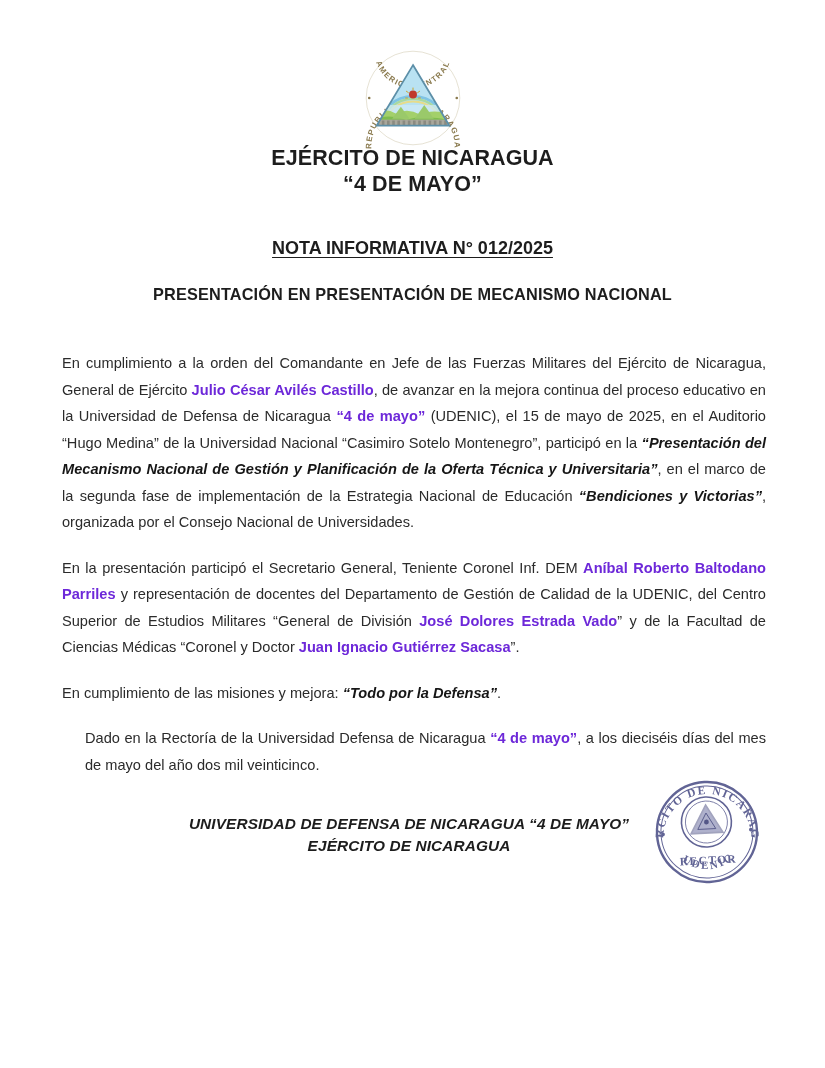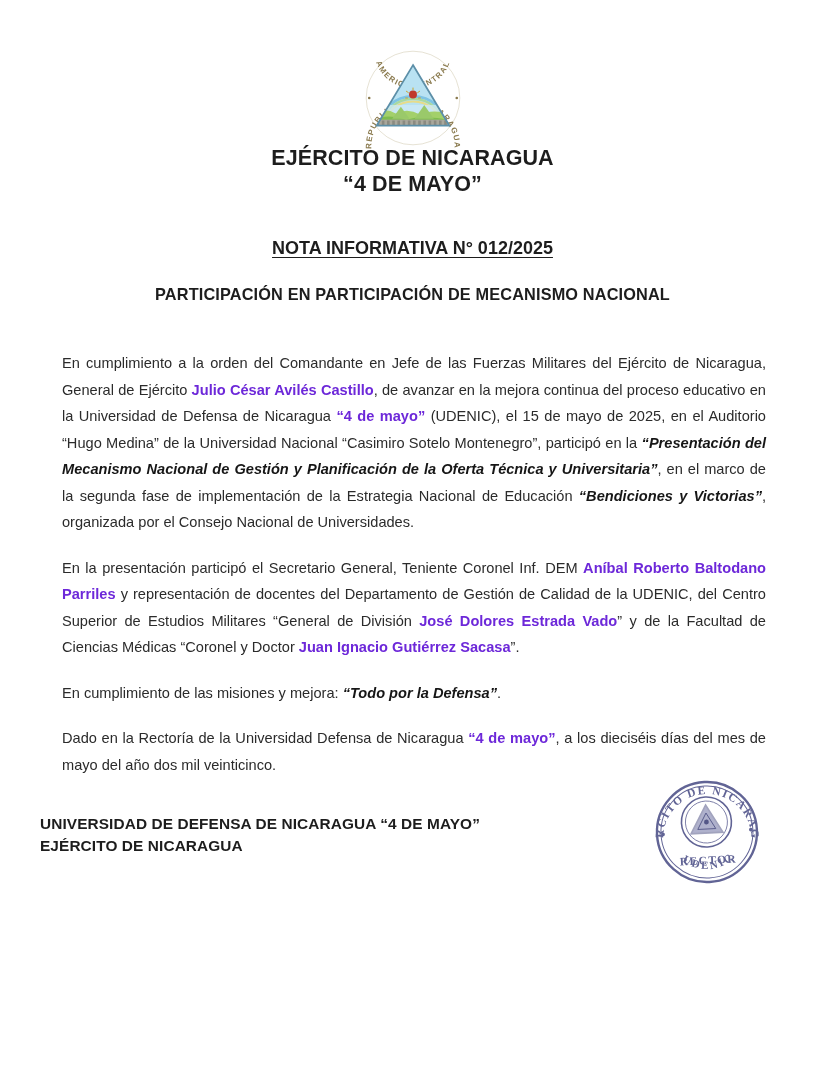--- a/index.html
+++ b/index.html
@@ -92,35 +92,37 @@
     width: 704px;
   }
   .para {
     text-align: justify;
     font-size: 14.6px;
     line-height: 26.5px;
     margin: 0 0 19px 0;
     color: #2b2b2b;
     hyphens: none;
   }
-  .para:last-child { margin-bottom: 0; }
+  .para:last-child { margin-bottom: 0; margin-left: 23px; }
   .para.short { text-align: left; }
   .para b { font-weight: bold; color: #6d28d9; }
   .para i.bi {
     font-weight: bold;
     font-style: italic;
     color: #161616;
   }
 
   
   .sign-wrap {
     position: absolute;
     top: 813px;
     left: 40px;
     right: 47px;
+    text-align: center;
+    font-style: italic;
   }
   .sign-line {
     font-size: 15.4px;
     font-weight: bold;
     line-height: 22px;
     letter-spacing: 0.1px;
     color: #1d1d1d;
   }
 
   
@@ -211,21 +213,21 @@
   <div class="head-block">
     <div class="head-line">EJÉRCITO DE NICARAGUA</div>
     <div class="head-line">“4 DE MAYO”</div>
   </div>
 
   <div class="nota-wrap">
     <span class="nota">NOTA INFORMATIVA N° 012/2025</span>
   </div>
 
   <div class="subject-wrap">
-    <div class="subject-line">PARTICIPACIÓN EN PARTICIPACIÓN DE MECANISMO NACIONAL</div>
+    <div class="subject-line">PRESENTACIÓN EN PRESENTACIÓN DE MECANISMO NACIONAL</div>
   </div>
 
   <div class="body-wrap">
 
     <p class="para"><span>En cumplimiento a la orden del Comandante en Jefe de las Fuerzas Militares del Ejército de Nicaragua, General de Ejército </span><b>Julio César Avilés Castillo</b><span>, de avanzar en la mejora continua del proceso educativo en la Universidad de Defensa de Nicaragua </span><b>“4 de mayo”</b><span> (UDENIC), el 15 de mayo de 2025, en el Auditorio “Hugo Medina” de la Universidad Nacional “Casimiro Sotelo Montenegro”, participó en la </span><i class="bi">“Presentación del Mecanismo Nacional de Gestión y Planificación de la Oferta Técnica y Universitaria”</i><span>, en el marco de la segunda fase de implementación de la Estrategia Nacional de Educación </span><i class="bi">“Bendiciones y Victorias”</i><span>, organizada por el Consejo Nacional de Universidades.</span></p>
 
     <p class="para"><span>En la presentación participó el Secretario General, Teniente Coronel Inf. DEM </span><b>Aníbal Roberto Baltodano Parriles</b><span> y representación de docentes del Departamento de Gestión de Calidad de la UDENIC, del Centro Superior de Estudios Militares “General de División </span><b>José Dolores Estrada Vado</b><span>” y de la Facultad de Ciencias Médicas “Coronel y Doctor </span><b>Juan Ignacio Gutiérrez Sacasa</b><span>”.</span></p>
 
     <p class="para short"><span>En cumplimiento de las misiones y mejora: </span><i class="bi">“Todo por la Defensa”</i><span>.</span></p>
 

